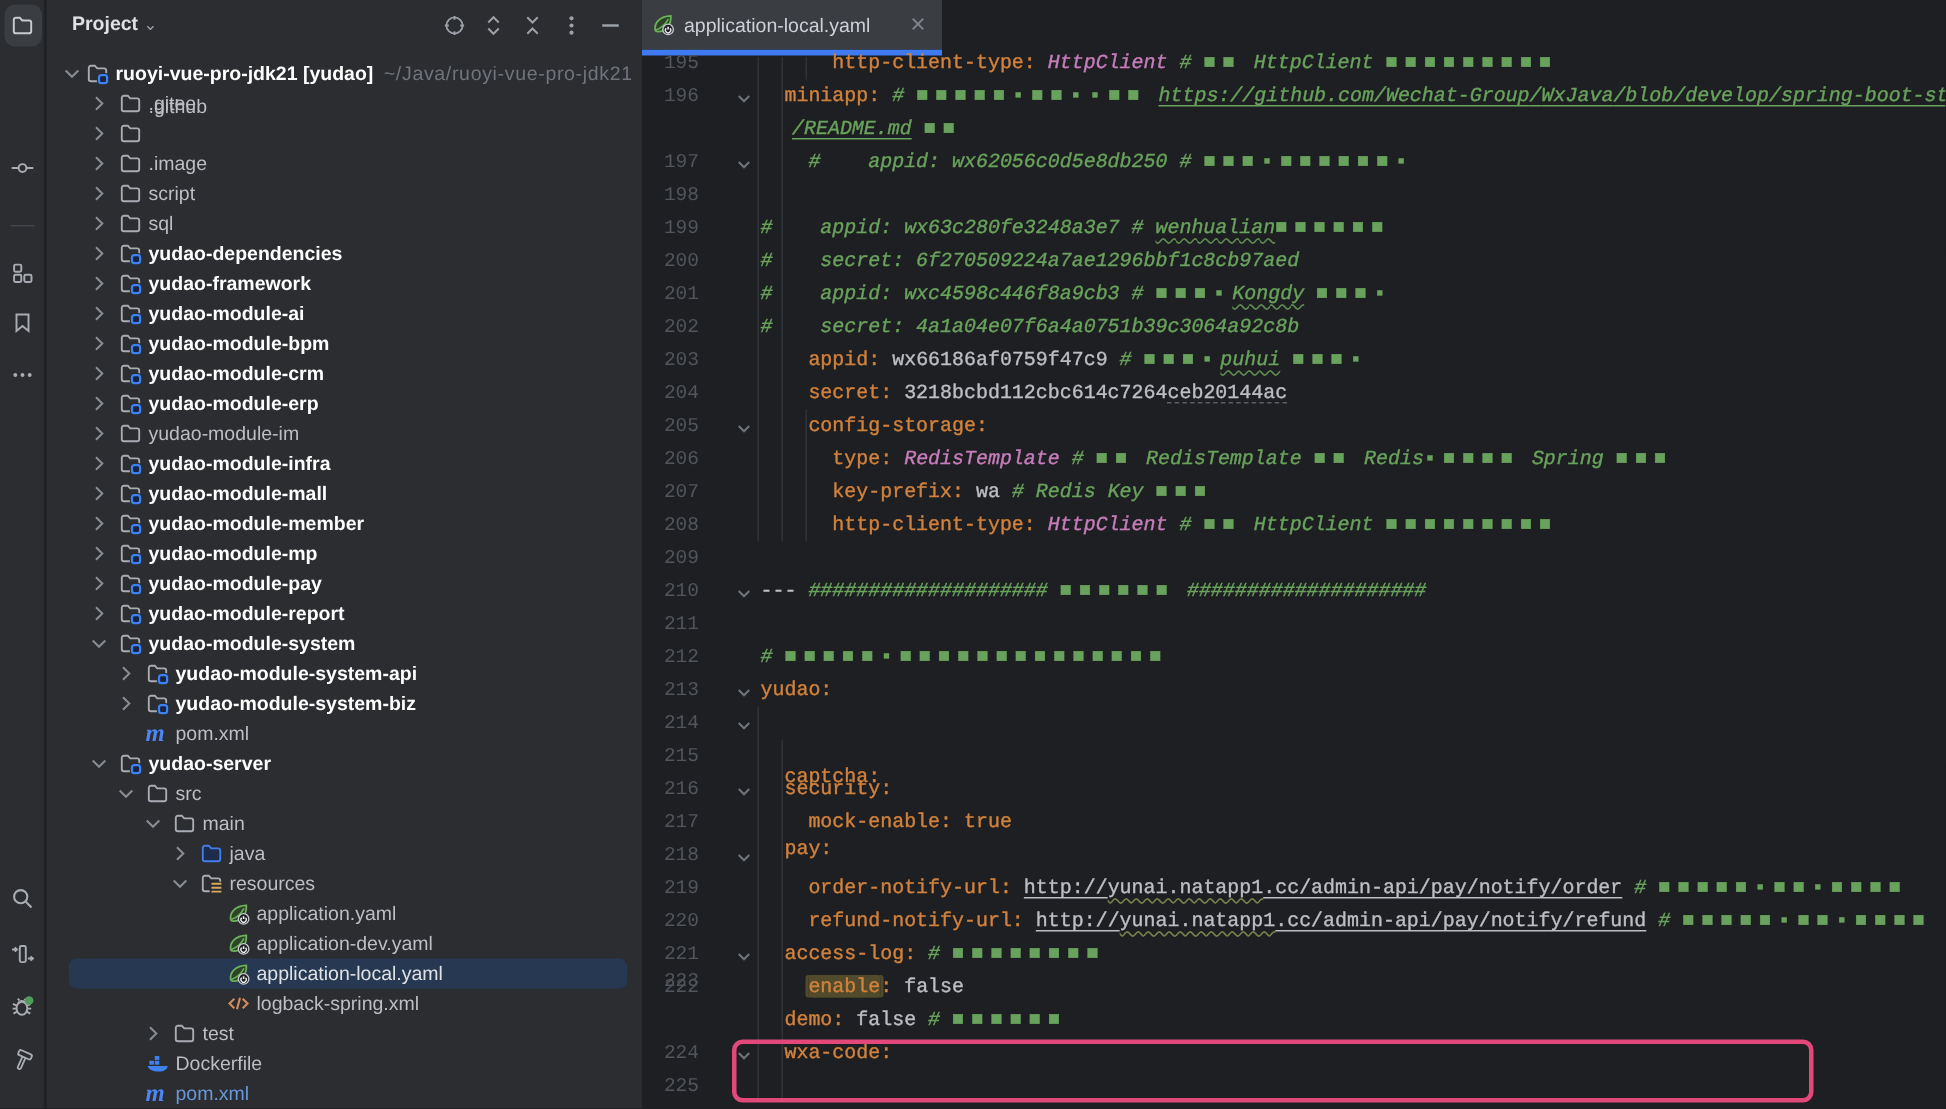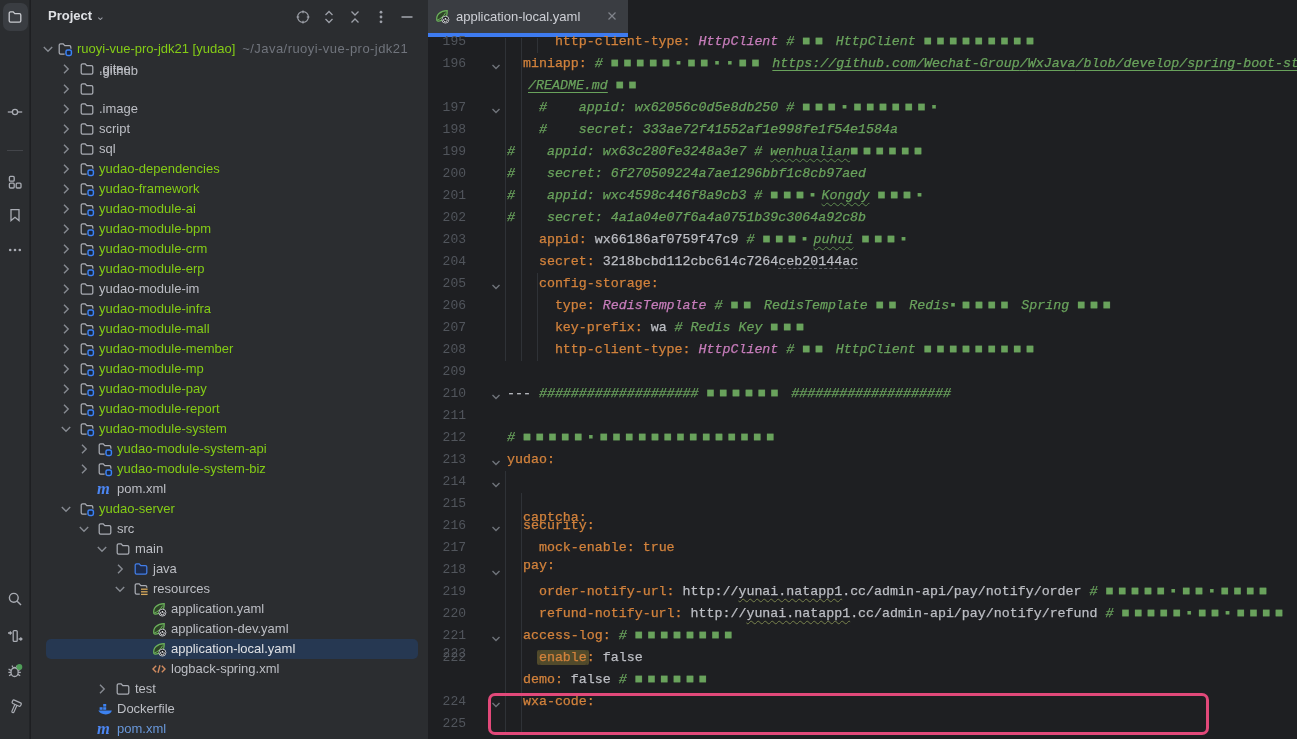--- a/index.html
+++ b/index.html
@@ -14,21 +14,21 @@
 #adiv { position:absolute; left:7px; top:150px; width:16px; height:1px; background:#43454A; }
 
 
 #tree { position:absolute; left:31px; top:0; width:397px; height:739px; background:#2B2D30; overflow:hidden; }
 #thead { position:absolute; left:17px; top:8px; font-size:13px; font-weight:bold; color:#DFE1E5; }
 .hic { position:absolute; top:9px; }
 .tsel { position:absolute; left:15px; width:372px; height:20px; background:#263852; border-radius:5px; }
 .tc { position:absolute; width:16px; height:16px; }
 .tt { position:absolute; height:20px; line-height:20px; font-size:13px; white-space:pre; }
 .tn { color:#BCBEC4; }
-.tb { color:#84cc16; font-weight:normal; }
+.tb { color:#ffffff; font-weight:bold; }
 .tp { color:#70747C; letter-spacing:0.45px; }
 .tblue { color:#6897D9; }
 .tselx { color:#DFE1E5; }
 
 
 #ed { position:absolute; left:428px; top:0; width:869px; height:739px; background:#1E1F22; overflow:hidden; }
 #tab { position:absolute; left:0; top:0; width:200px; height:33px; background:#3A3D42; }
 #tabline { position:absolute; left:0; top:33px; width:200px; height:4px; background:#3E7BF0; }
 #tabtext { position:absolute; left:28px; top:0; height:33px; line-height:33px; font-size:13px; color:#CED0D6; }
 #tabx { position:absolute; left:176px; top:8px; }
@@ -38,21 +38,21 @@
 .ln { position:absolute; left:0px; width:38px; height:22px; line-height:22px; text-align:right;
   font-family:"Liberation Mono", monospace; font-size:13px; color:#51555C; }
 .fold { position:absolute; left:62px; width:12px; height:22px; padding-top:6px; }
 .cr { position:absolute; left:79px; height:22px; line-height:22px; white-space:pre;
   font-family:"Liberation Mono", monospace; font-size:13.3px; color:#BCBEC4; -webkit-text-stroke:0.25px currentColor; }
 .k { color:#D2823C; }
 .t { color:#BCBEC4; }
 .td { color:#BCBEC4; text-decoration:underline dashed #5A5D63 1px; text-underline-offset:3px; }
 .c { color:#69A25C; font-style:italic; }
 .p { color:#C77DBB; font-style:italic; }
-.u { color:#BCBEC4; text-underline-offset:3px; }
+.u { color:#BCBEC4; text-decoration:underline; text-underline-offset:3px; }
 .uw { color:#BCBEC4; text-decoration:underline wavy #77814C 1px; text-underline-offset:3px; }
 .cl { color:#69A25C; font-style:italic; text-decoration:underline; text-underline-offset:3px; }
 .clw { color:#69A25C; font-style:italic; text-decoration:underline; text-underline-offset:3px; }
 .cw { color:#69A25C; font-style:italic; text-decoration:underline wavy #5E8A50 1px; text-underline-offset:3px; }
 .hl { color:#D2823C; background:#514A2B; border-radius:2px; box-shadow:-2px 0 0 #514A2B, 2px 0 0 #514A2B; }
 .cj { letter-spacing:4.82px; }
 .ig { position:absolute; width:1px; background:#2F3237; }
 
 #pinkbox { position:absolute; left:488px; top:693px; width:721px; height:42px;
   border:3px solid #E2497A; border-radius:7px; z-index:50; }
@@ -480,21 +480,20 @@
             <path d="M2.5 4 L6 7.5 L9.5 4" fill="none" stroke="#6F737A" stroke-width="1.4"></path>
           </svg></div>
 <div class="cr" style="top:53px;">  <span class="k">miniapp:</span> <span class="c"># <span class="cj">■■■■■▪■■▪▪■■</span> </span><span class="cl">https://github.com/</span><span class="clw">Wechat-Group</span><span class="cl">/</span><span class="clw">WxJava</span><span class="cl">/blob/develop/spring-boot-star</span></div>
 <div class="cr" style="top:75px;padding-left:21px;"><span class="clw">/README.md</span><span class="c"> <span class="cj">■■</span></span></div>
 <div class="ln" style="top:97px">197</div>
 <div class="fold" style="top:97px"><svg width="12" height="12" viewBox="0 0 12 12">
             <path d="M2.5 4 L6 7.5 L9.5 4" fill="none" stroke="#6F737A" stroke-width="1.4"></path>
           </svg></div>
 <div class="cr" style="top:97px;"><span class="c">    #    appid: wx62056c0d5e8db250 # <span class="cj">■■■▪■■■■■■▪</span></span></div>
 <div class="ln" style="top:119px">198</div>
-<div class="cr" style="top:119px;"><span class="c">    #    secret: 333ae72f41552af1e998fe1f54e1584a</span></div>
 <div class="ln" style="top:141px">199</div>
 <div class="cr" style="top:141px;"><span class="c">#    appid: wx63c280fe3248a3e7 # </span><span class="cw">wenhualian</span><span class="c"><span class="cj">■■■■■■</span></span></div>
 <div class="ln" style="top:163px">200</div>
 <div class="cr" style="top:163px;"><span class="c">#    secret: 6f270509224a7ae1296bbf1c8cb97aed</span></div>
 <div class="ln" style="top:185px">201</div>
 <div class="cr" style="top:185px;"><span class="c">#    appid: wxc4598c446f8a9cb3 # <span class="cj">■■■▪</span></span><span class="cw">Kongdy</span><span class="c"> <span class="cj">■■■▪</span></span></div>
 <div class="ln" style="top:207px">202</div>
 <div class="cr" style="top:207px;"><span class="c">#    secret: 4a1a04e07f6a4a0751b39c3064a92c8b</span></div>
 <div class="ln" style="top:229px">203</div>
 <div class="cr" style="top:229px;">    <span class="k">appid:</span><span class="t"> wx66186af0759f47c9 </span><span class="c"># <span class="cj">■■■▪</span></span><span class="cw">puhui</span><span class="c"> <span class="cj">■■■▪</span></span></div>

